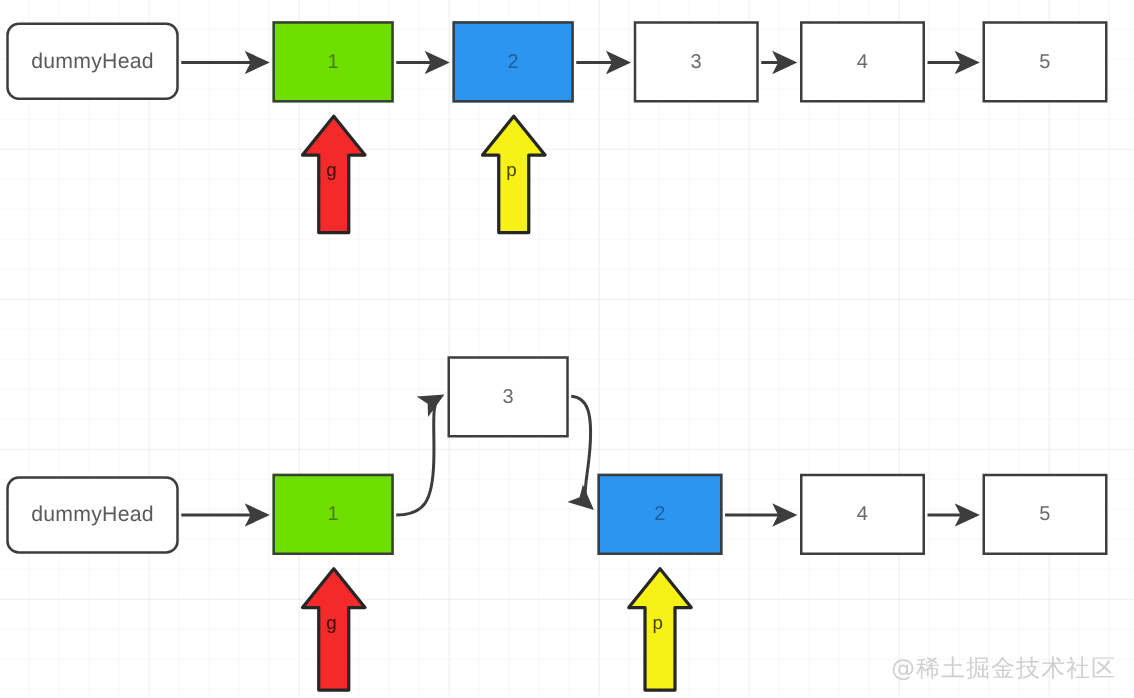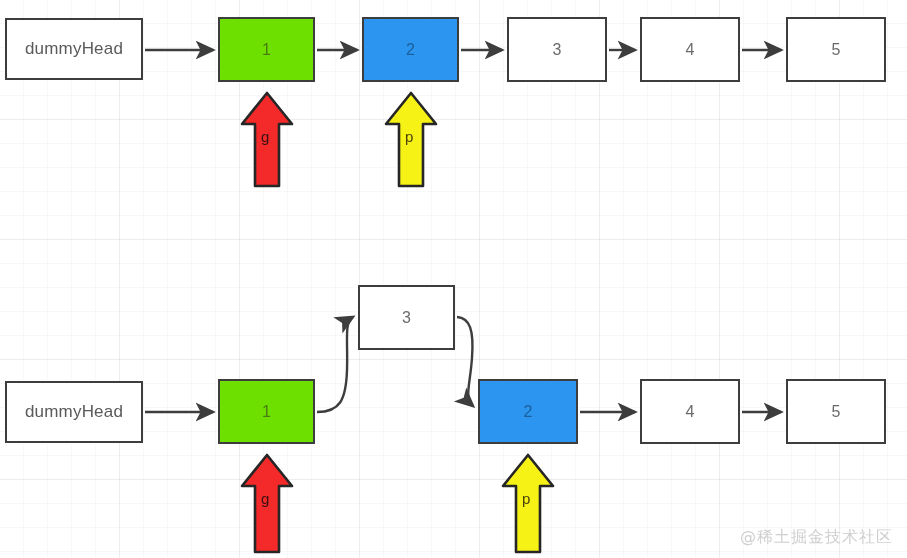--- a/index.html
+++ b/index.html
@@ -41,21 +41,21 @@
     align-items: center;
     justify-content: center;
     border: 2.5px solid #3d3d3d;
     background: #ffffff;
     font-size: 16px;
     color: #6b6b6b;
     font-family: "Liberation Sans", sans-serif;
     letter-spacing: 0.2px;
   }
   .node.rounded {
-    border-radius: 0;
+    border-radius: 10px;
     font-size: 17px;
     color: #5a5a5a;
   }
   .node.green {
     background: #6ee000;
     color: #4a7a12;
   }
   .node.blue {
     background: #2b95ef;
     color: #1c5f9b;
@@ -65,21 +65,21 @@
     font-size: 15px;
     font-family: "Liberation Sans", sans-serif;
     pointer-events: none;
   }
   .mark-g { color: #3a1010; }
   .mark-p { color: #4a4208; }
   .watermark {
     position: absolute;
     right: 14px;
     bottom: 10px;
-    font-size: 16px;
+    font-size: 19px;
     color: #cfcfcf;
     font-family: "DejaVu Sans", sans-serif;
     white-space: nowrap;
     letter-spacing: 1px;
   }
 </style>
 </head>
 <body>
 
 <div id="canvas">

